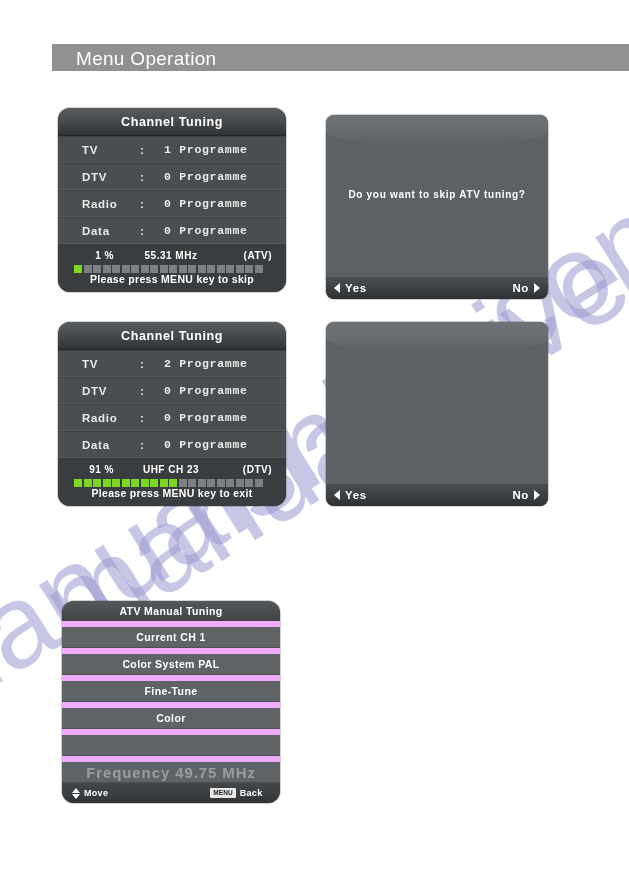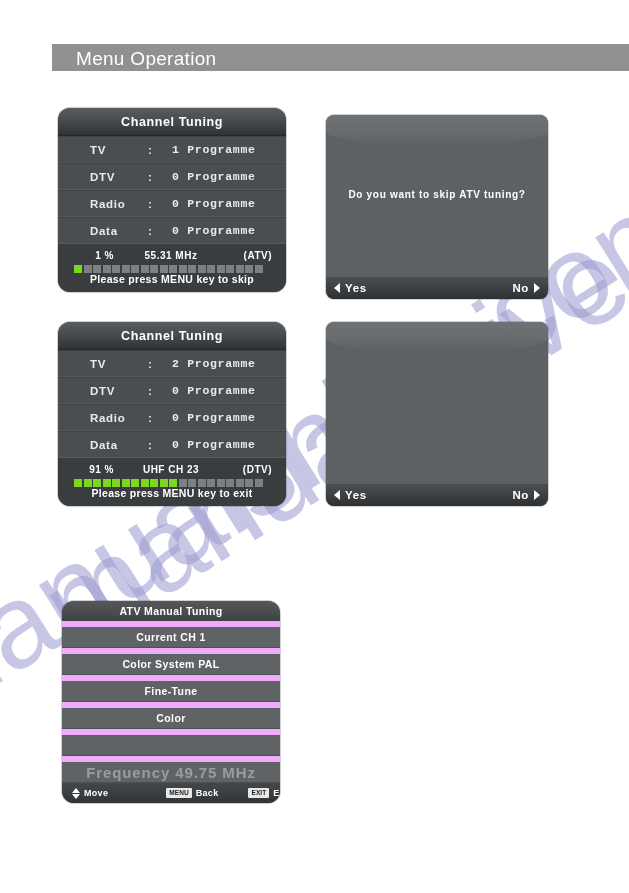--- a/index.html
+++ b/index.html
@@ -69,21 +69,21 @@
     height:25px;
     background:#4b4e50;
     border-bottom:1px solid #56595b;
     border-top:1px solid #404345;
     display:flex;align-items:center;
     color:#e9eaea;
     font-size:11.5px;
     font-weight:bold;
     letter-spacing:.7px;
   }
-  .ct-row .k{ width:58px; padding-left:32px; }
+  .ct-row .k{ width:58px; padding-left:24px; }
   .ct-row .c{ width:24px; }
   .ct-row .v{ flex:1;font-family:Liberation Mono, monospace; }
   .ct-foot{
     background:#3a3d3f;
     padding:5px 0 7px 0;
   }
   .ct-stat{
     display:flex;align-items:center;
     color:#ffffff;
     font-size:10px;
@@ -162,21 +162,21 @@
   .atv-row .ar-r{ position:absolute;right:6px;top:50%;transform:translateY(-50%);display:flex;align-items:center;gap:2px;}
   .t-l{width:0;height:0;border-top:4px solid transparent;border-bottom:4px solid transparent;border-right:5px solid rgba(255,255,255,.75);}
   .t-r{width:0;height:0;border-top:4px solid transparent;border-bottom:4px solid transparent;border-left:5px solid rgba(255,255,255,.75);}
   .dash{width:7px;height:2px;background:rgba(255,255,255,.6);}
   .plus{color:rgba(255,255,255,.8);font-size:9px;line-height:1;}
   .atv-foot{
     height:20px;
     background:linear-gradient(to bottom,#44474a 0%,#3a3d40 60%,#313437 100%);
     display:flex;align-items:center;
     color:#ffffff;font-size:9px;font-weight:bold;letter-spacing:.3px;
-    padding:0 10px;box-sizing:border-box;
+    padding:0 10px;box-sizing:border-box;gap:44px;
   }
   .foot-item{display:flex;align-items:center;gap:4px;}
   .updown{display:flex;flex-direction:column;align-items:center;gap:1px;}
   .ud-u{width:0;height:0;border-left:4px solid transparent;border-right:4px solid transparent;border-bottom:5px solid #ffffff;}
   .ud-d{width:0;height:0;border-left:4px solid transparent;border-right:4px solid transparent;border-top:5px solid #ffffff;}
   .keycap{
     background:#e8e8e8;color:#1d1d1d;
     font-size:6.5px;font-weight:bold;letter-spacing:.1px;
     padding:1.5px 3px;border-radius:1px;line-height:1;
   }

